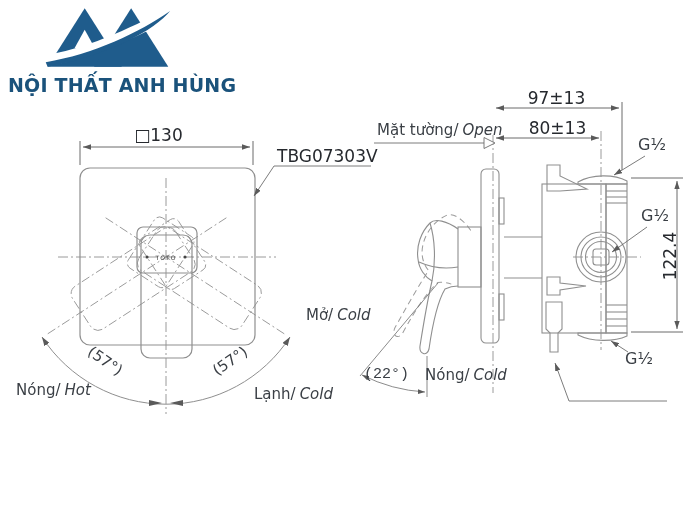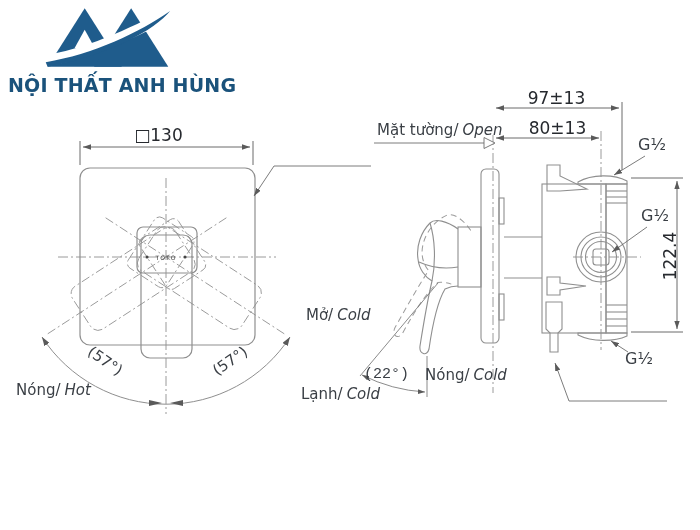--- a/index.html
+++ b/index.html
@@ -171,20 +171,21 @@
 
       <g stroke="#6d6d6d" stroke-width="0.9">
         <line x1="569" y1="401" x2="667" y2="401"></line>
         <line x1="569" y1="401" x2="555" y2="363" marker-end="url(#arr)"></line>
       </g>
     </g>
   </svg>
 
   <div class="lab dimtxt ctr" style="left:72px;top:125px;width:173px;">□130</div>
 
+  <div class="lab dimtxt" style="left:277px;top:146px;">TBG07303V</div>
 
   <div class="lab" style="left:377px;top:121px;">
     <span>Mặt tường/</span><span class="it">Open</span>
   </div>
 
   <div class="lab dimtxt ctr" style="left:493px;top:88px;width:127px;">97±13</div>
 
   <div class="lab dimtxt ctr" style="left:493px;top:118px;width:107px;padding-left:11px;">80±13</div>
 
   <div class="lab" style="left:638px;top:135px;font-size:16px;">G½</div>
@@ -192,21 +193,21 @@
   <div class="lab" style="left:625px;top:349px;font-size:16px;">G½</div>
 
   <div class="lab dimtxt ctr rotV" style="left:639px;top:247px;width:60px;height:18px;">122.4</div>
 
   <div class="lab rotL" style="left:86px;top:352px;">(57°)</div>
   <div class="lab rotR" style="left:211px;top:352px;">(57°)</div>
 
   <div class="lab" style="left:16px;top:381px;">
     <span>Nóng/</span><span class="it">Hot</span>
   </div>
-  <div class="lab" style="left:254px;top:385px;margin-left:47px;">
+  <div class="lab" style="left:254px;top:385px;">
     <span>Lạnh/</span><span class="it">Cold</span>
   </div>
 
   <div class="lab" style="left:306px;top:306px;">
     <span>Mở/</span><span class="it">Cold</span>
   </div>
   <div class="lab" style="left:364px;top:366px;font-family:Liberation Mono, monospace;">(22°)</div>
   <div class="lab" style="left:425px;top:366px;">
     <span>Nóng/</span><span class="it">Cold</span>
   </div>

